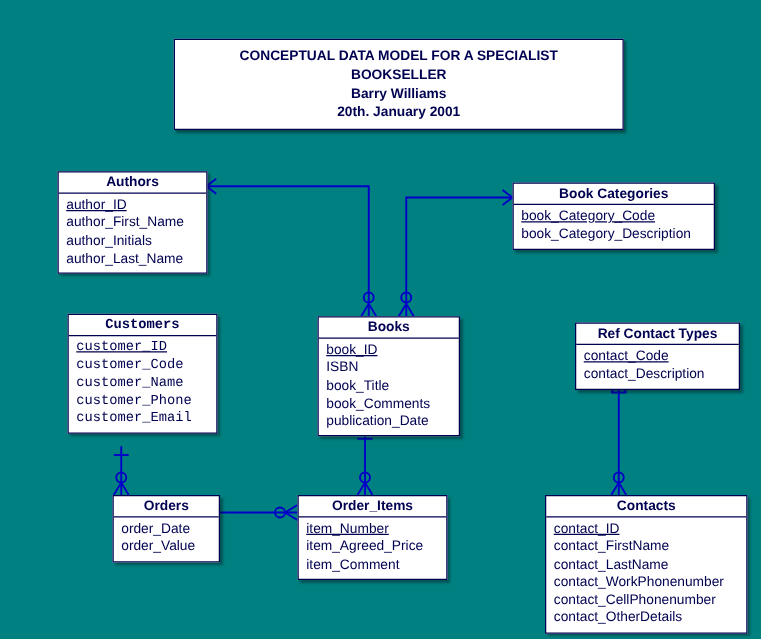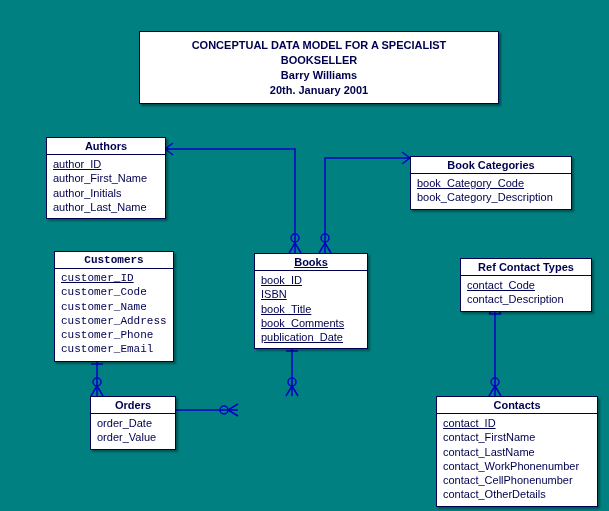--- a/index.html
+++ b/index.html
@@ -131,41 +131,40 @@
   <div class="entity" style="left:46px; top:137px; width:118px;">
     <div class="ent-title">Authors</div>
     <div class="ent-body">
         <div class="attr pk">author_ID</div>
         <div class="attr">author_First_Name</div>
         <div class="attr">author_Initials</div>
         <div class="attr">author_Last_Name</div>
       </div>
   </div>
 
-  <div class="entity" style="left:410px; top:156px; width:160px;">
+  <div class="entity" style="left:410px; top:146px; width:160px;">
     <div class="ent-title">Book Categories</div>
     <div class="ent-body">
         <div class="attr pk">book_Category_Code</div>
         <div class="attr">book_Category_Description</div>
       </div>
   </div>
 
   <div class="entity" style="left:54px; top:251px; width:118px;font-family:Liberation Mono, monospace;">
     <div class="ent-title">Customers</div>
     <div class="ent-body">
         <div class="attr pk">customer_ID</div>
         <div class="attr">customer_Code</div>
         <div class="attr">customer_Name</div>
-        <div class="attr">customer_Address</div>
         <div class="attr">customer_Phone</div>
         <div class="attr">customer_Email</div>
       </div>
   </div>
 
-  <div class="entity" style="left:254px; top:253px; width:112px;text-decoration:underline;">
+  <div class="entity" style="left:254px; top:253px; width:112px;">
     <div class="ent-title">Books</div>
     <div class="ent-body">
         <div class="attr pk">book_ID</div>
         <div class="attr">ISBN</div>
         <div class="attr">book_Title</div>
         <div class="attr">book_Comments</div>
         <div class="attr">publication_Date</div>
       </div>
   </div>
 
@@ -178,20 +177,28 @@
   </div>
 
   <div class="entity" style="left:63px; top:396px; width:84px;margin-left:27px;">
     <div class="ent-title">Orders</div>
     <div class="ent-body">
         <div class="attr">order_Date</div>
         <div class="attr">order_Value</div>
       </div>
   </div>
 
+  <div class="entity" style="left:238px; top:396px; width:118px;">
+    <div class="ent-title">Order_Items</div>
+    <div class="ent-body">
+        <div class="attr pk">item_Number</div>
+        <div class="attr">item_Agreed_Price</div>
+        <div class="attr">item_Comment</div>
+      </div>
+  </div>
 
   <div class="entity" style="left:436px; top:396px; width:160px;">
     <div class="ent-title">Contacts</div>
     <div class="ent-body">
         <div class="attr pk">contact_ID</div>
         <div class="attr">contact_FirstName</div>
         <div class="attr">contact_LastName</div>
         <div class="attr">contact_WorkPhonenumber</div>
         <div class="attr">contact_CellPhonenumber</div>
         <div class="attr">contact_OtherDetails</div>

